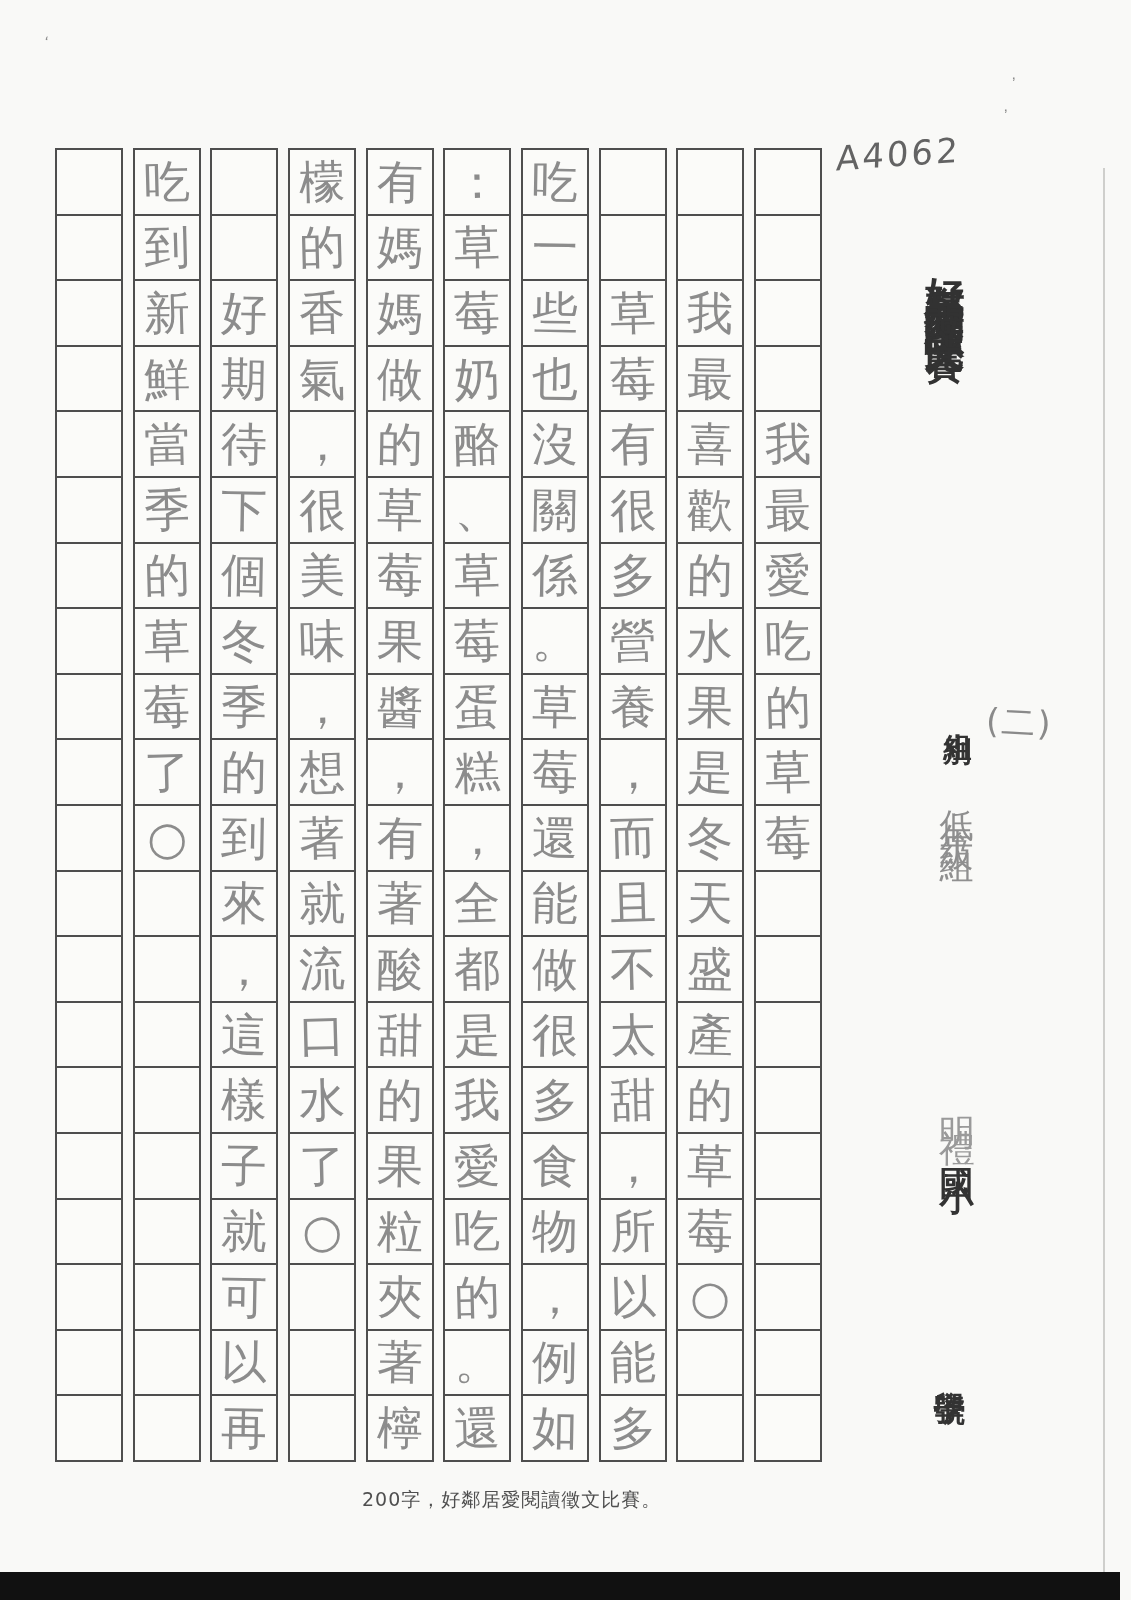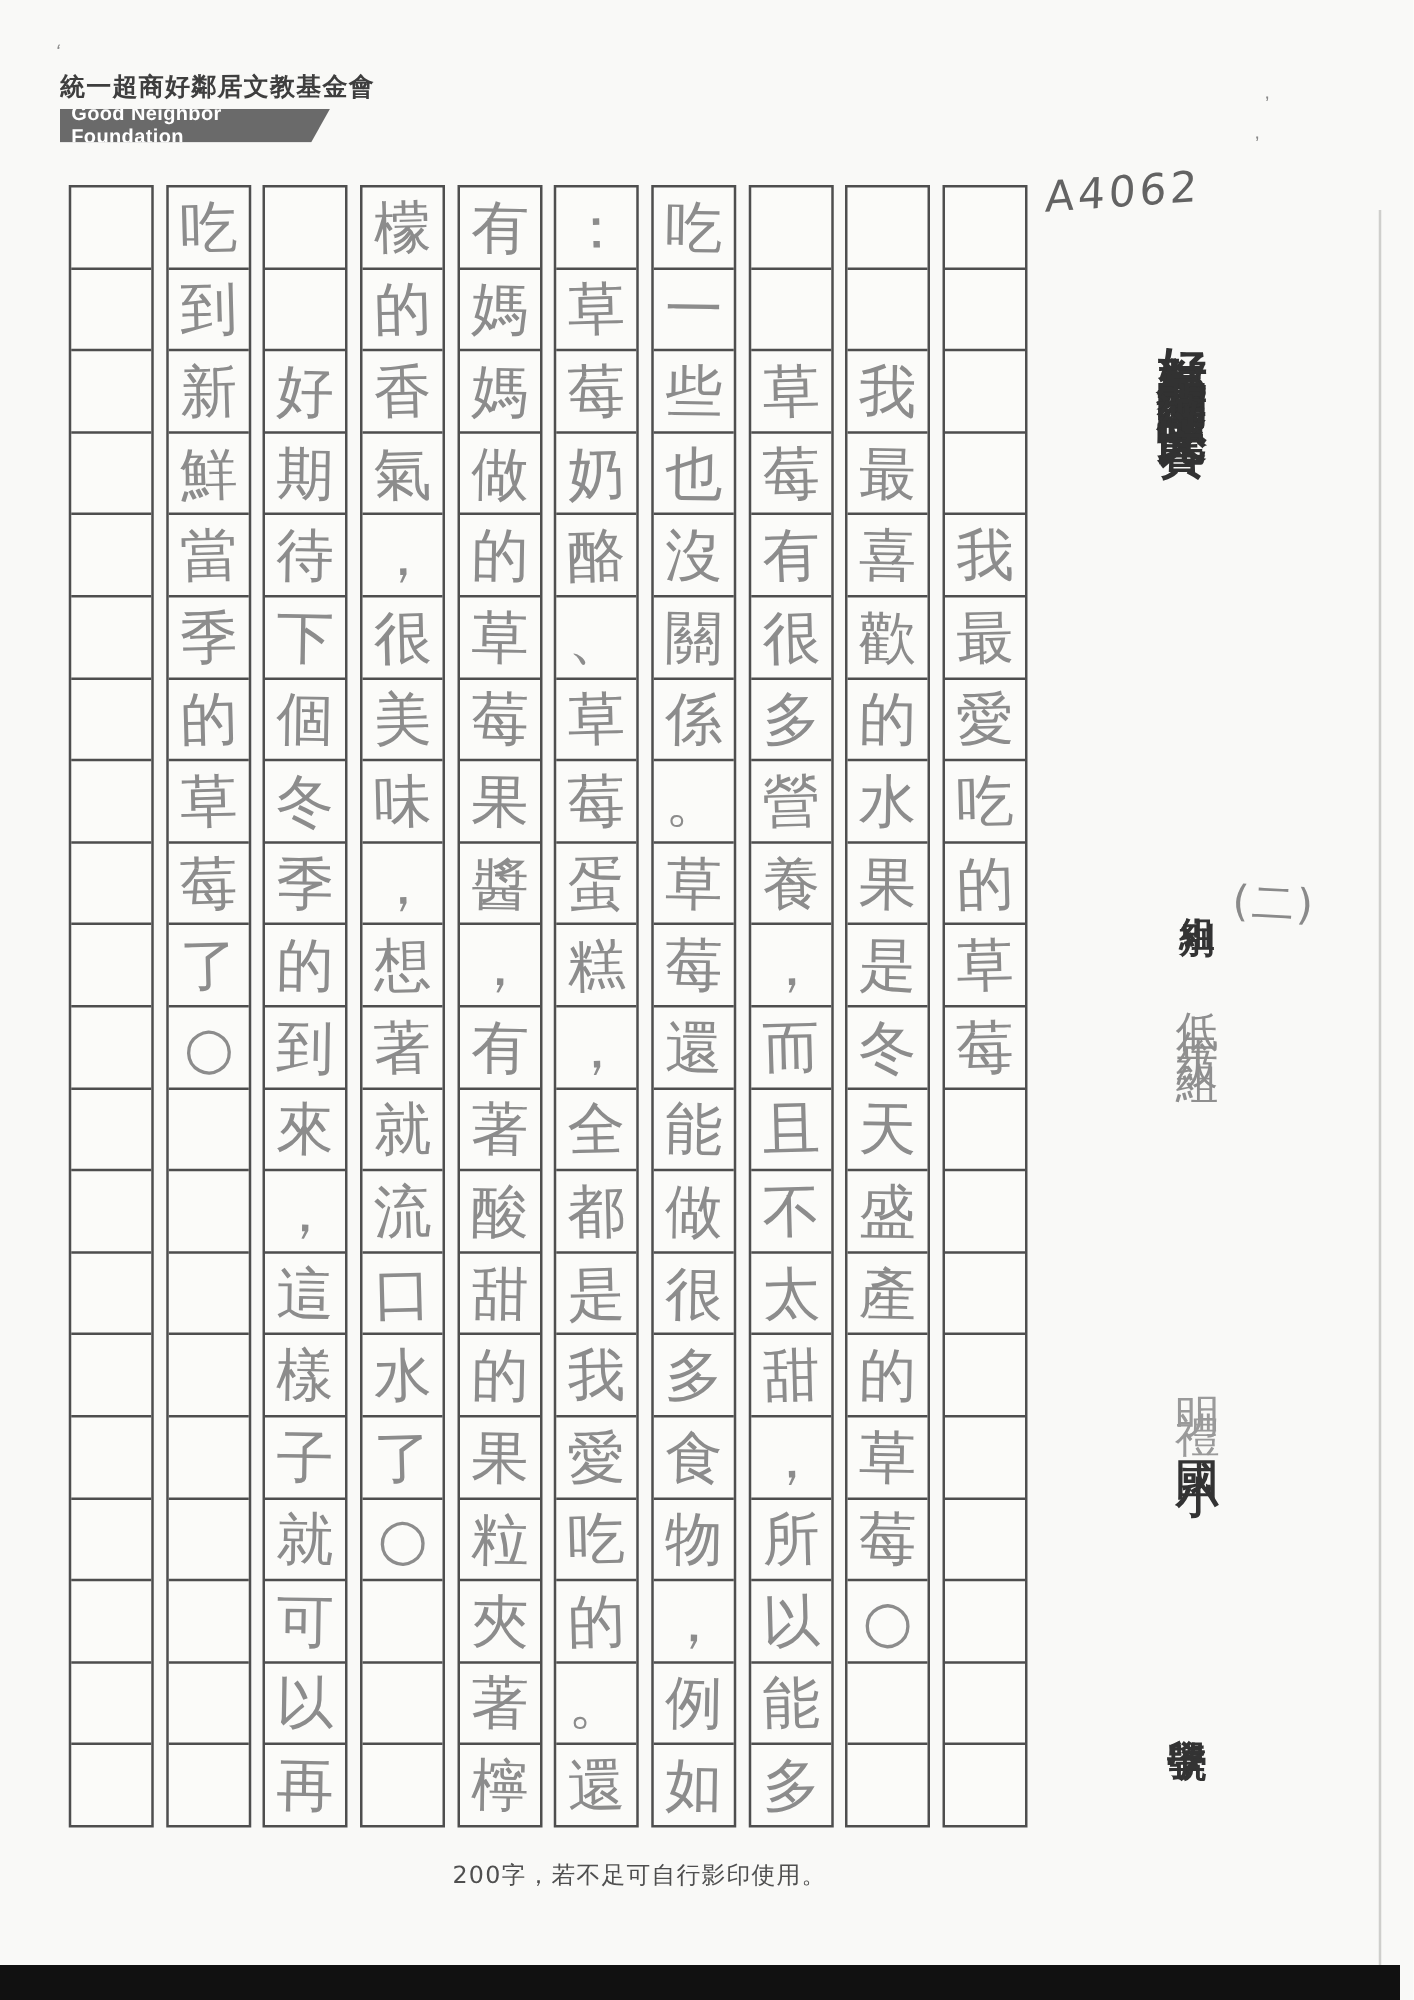--- a/index.html
+++ b/index.html
@@ -64,26 +64,20 @@
   .scan-mark{position:absolute;color:#8a8a8a;font-size:16px;}
   .mark-1{left:44px;top:34px;transform:rotate(12deg);}
   .mark-2{left:1012px;top:76px;}
   .mark-3{left:1004px;top:108px;}
 </style>
 </head>
 <body>
 
 <div class="page">
 
-  <div class="logo">
-    <div class="logo-title">統一超商好鄰居文教基金會</div>
-    <div class="logo-banner">
-      <span>Good Neighbor Foundation</span>
-    </div>
-  </div>
 
   <div class="annotation">A4062</div>
 
   <div class="grid">
       <div class="ms-col">
         <div class="ms-cell"></div>
         <div class="ms-cell"></div>
         <div class="ms-cell"></div>
         <div class="ms-cell"></div>
         <div class="ms-cell">
@@ -605,21 +599,21 @@
   </div>
   <div class="group-circle">(二)</div>
 
   <div class="school-line v">
     <span class="school-handwritten">明禮</span>
     <span class="school-printed">國小</span>
   </div>
 
   <div class="student-id v">學號</div>
 
-  <div class="footer-note">200字，若不足可自行影印使用。</div>
+  <div class="footer-note">200字，好鄰居愛閱讀徵文比賽。</div>
 
   <div class="bottom-bar"></div>
   <div class="scan-edge"></div>
   <span class="scan-mark mark-1">ʻ</span>
   <span class="scan-mark mark-2">ʼ</span>
   <span class="scan-mark mark-3">ʼ</span>
 
 </div>
 
 </body></html>

